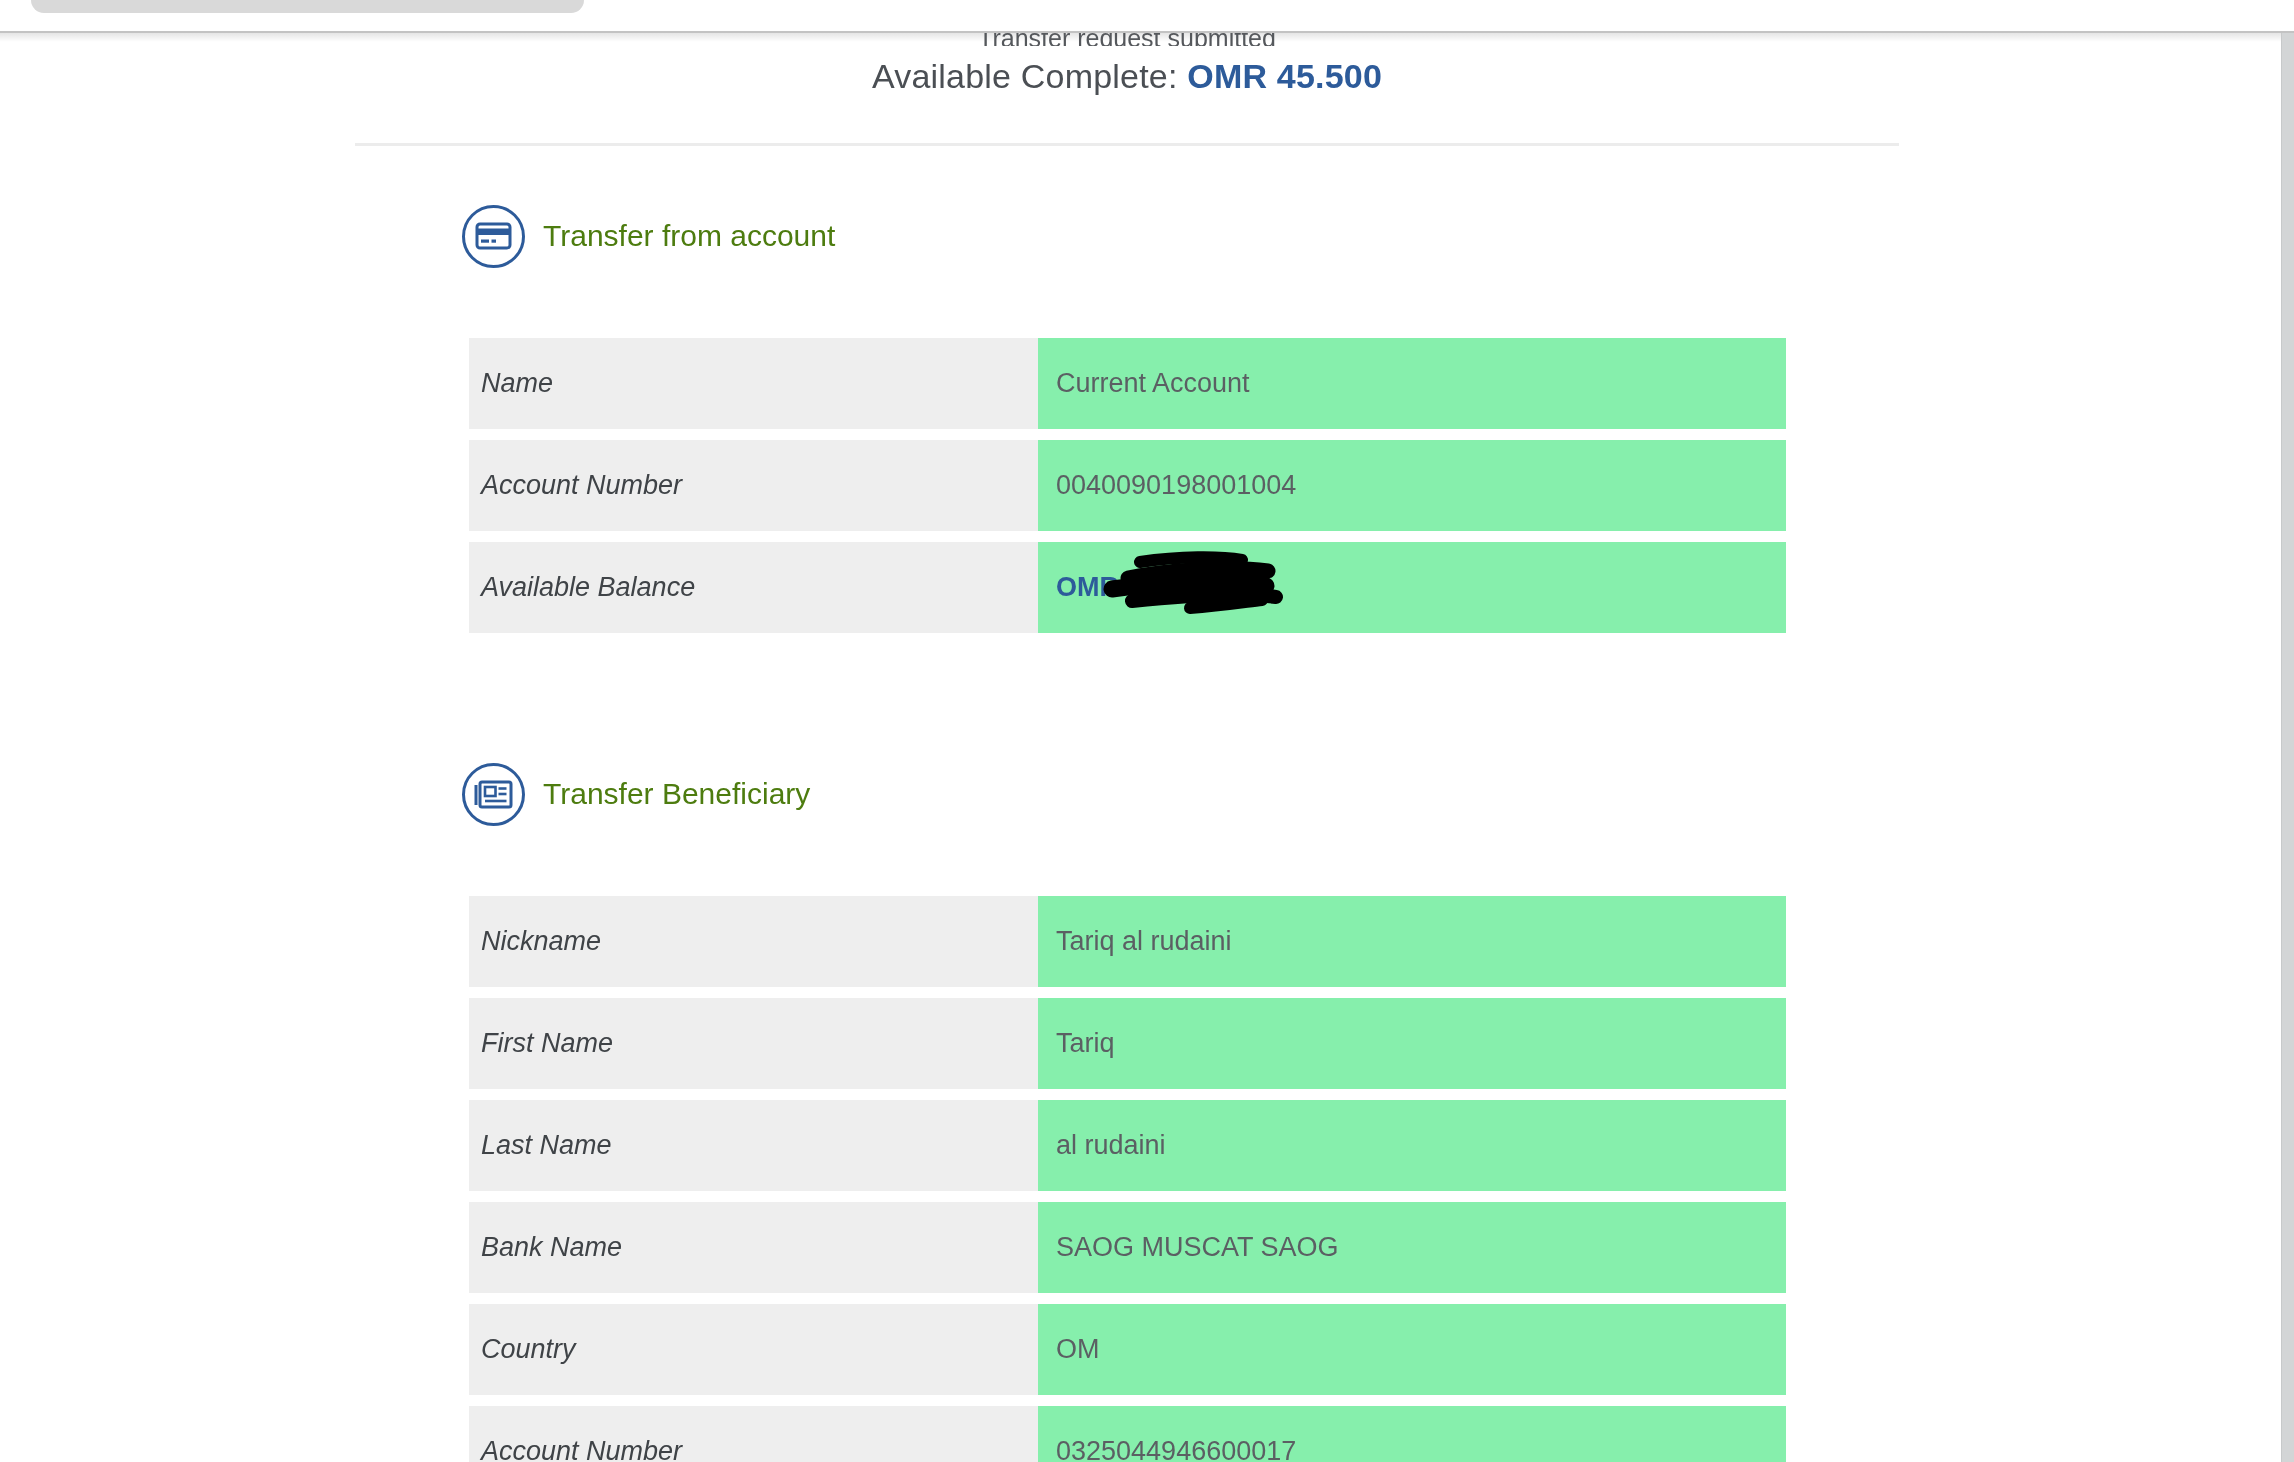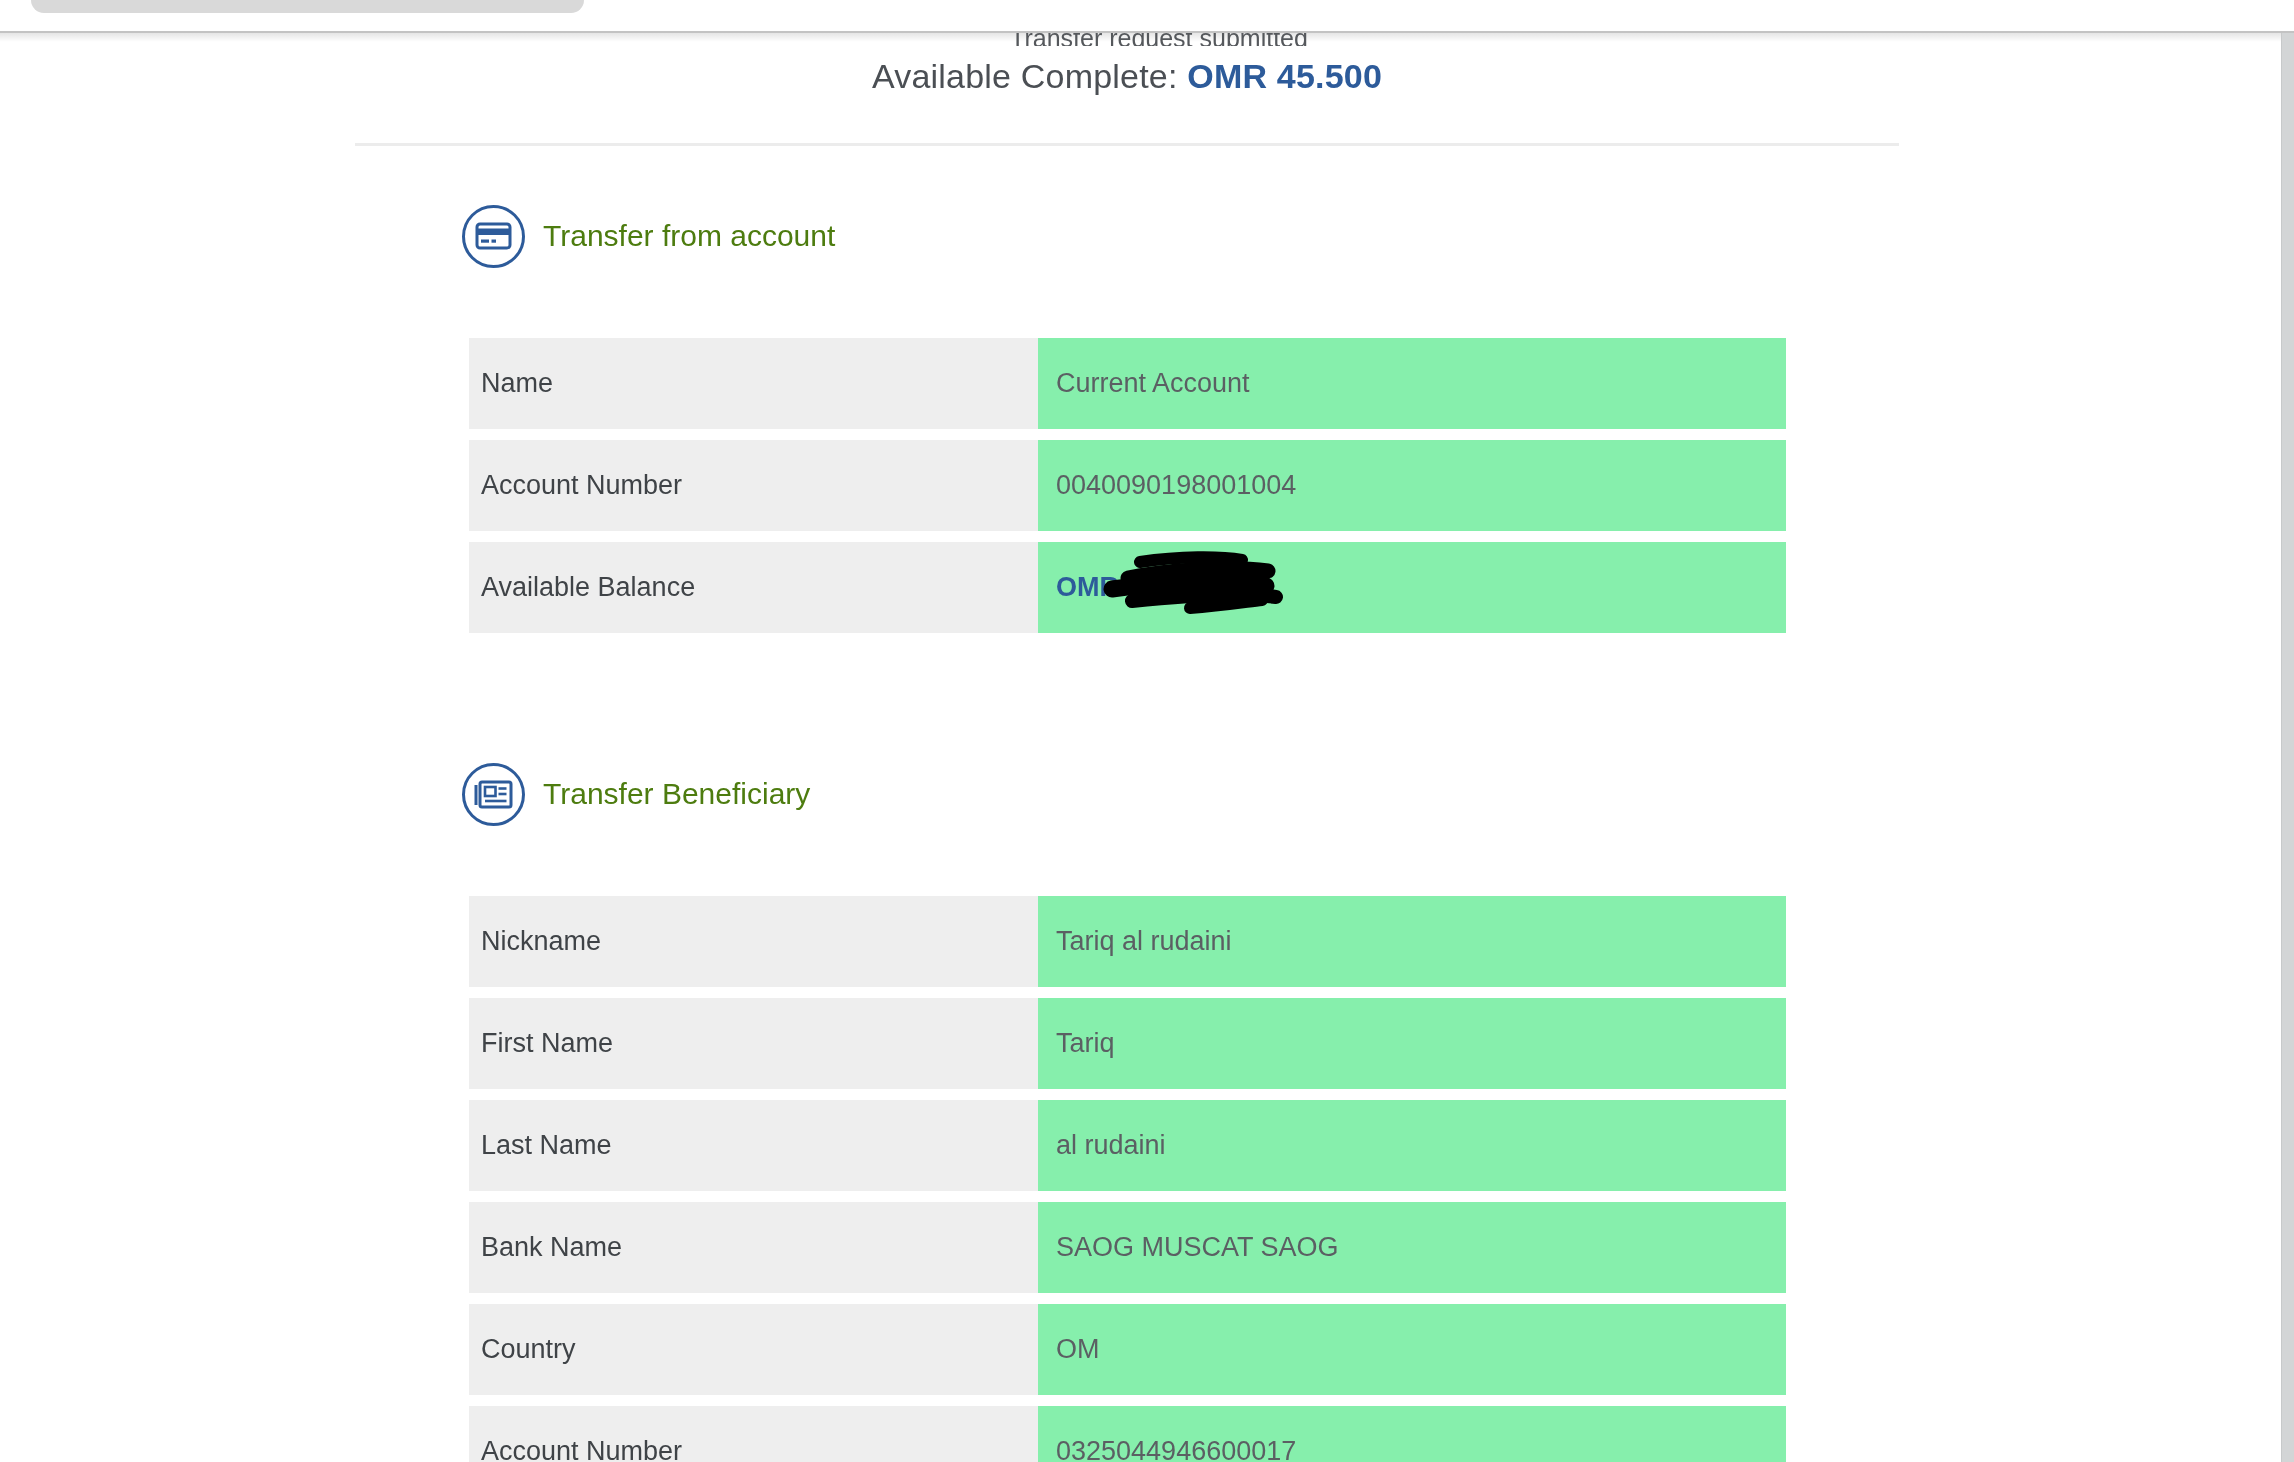--- a/index.html
+++ b/index.html
@@ -37,21 +37,20 @@
   }
 
   
   .content { position: absolute; left: 0; top: 0; width: 2254px; height: 1462px; }
 
   .clipped-notice-wrap {
     position: absolute; top: 33px; left: 0;
     width: 100%; height: 13px;
     overflow: hidden;
     text-align: center;
-    padding-left: 32px;
   }
   .clipped-notice {
     display: inline-block;
     margin-top: -17px;
     font-size: 25px;
     color: #55585c;
   }
 
   .page-title {
     position: absolute; top: 57px; left: 0;
@@ -97,21 +96,21 @@
   
   .kv-table { position: absolute; left: 469px; width: 1317px; }
   .kv-table.t1 { top: 338px; }
   .kv-table.t2 { top: 896px; }
   .kv-row { display: flex; height: 91px; margin-bottom: 11px; }
   .kv-label {
     width: 569px; flex: 0 0 569px;
     background: #eeeeee;
     display: flex; align-items: center;
     padding-left: 12px; box-sizing: border-box;
-    font-size: 27px; color: #3f4347;
+    font-size: 27px; color: #3f4347; font-style: italic;
   }
   .kv-value {
     flex: 1;
     background: #86efac;
     display: flex; align-items: center;
     padding-left: 18px; box-sizing: border-box;
     font-size: 27px; color: #5b5f63;
     position: relative;
   }
   .kv-value .currency-redacted { color: #2d5b9a; font-weight: bold; }

